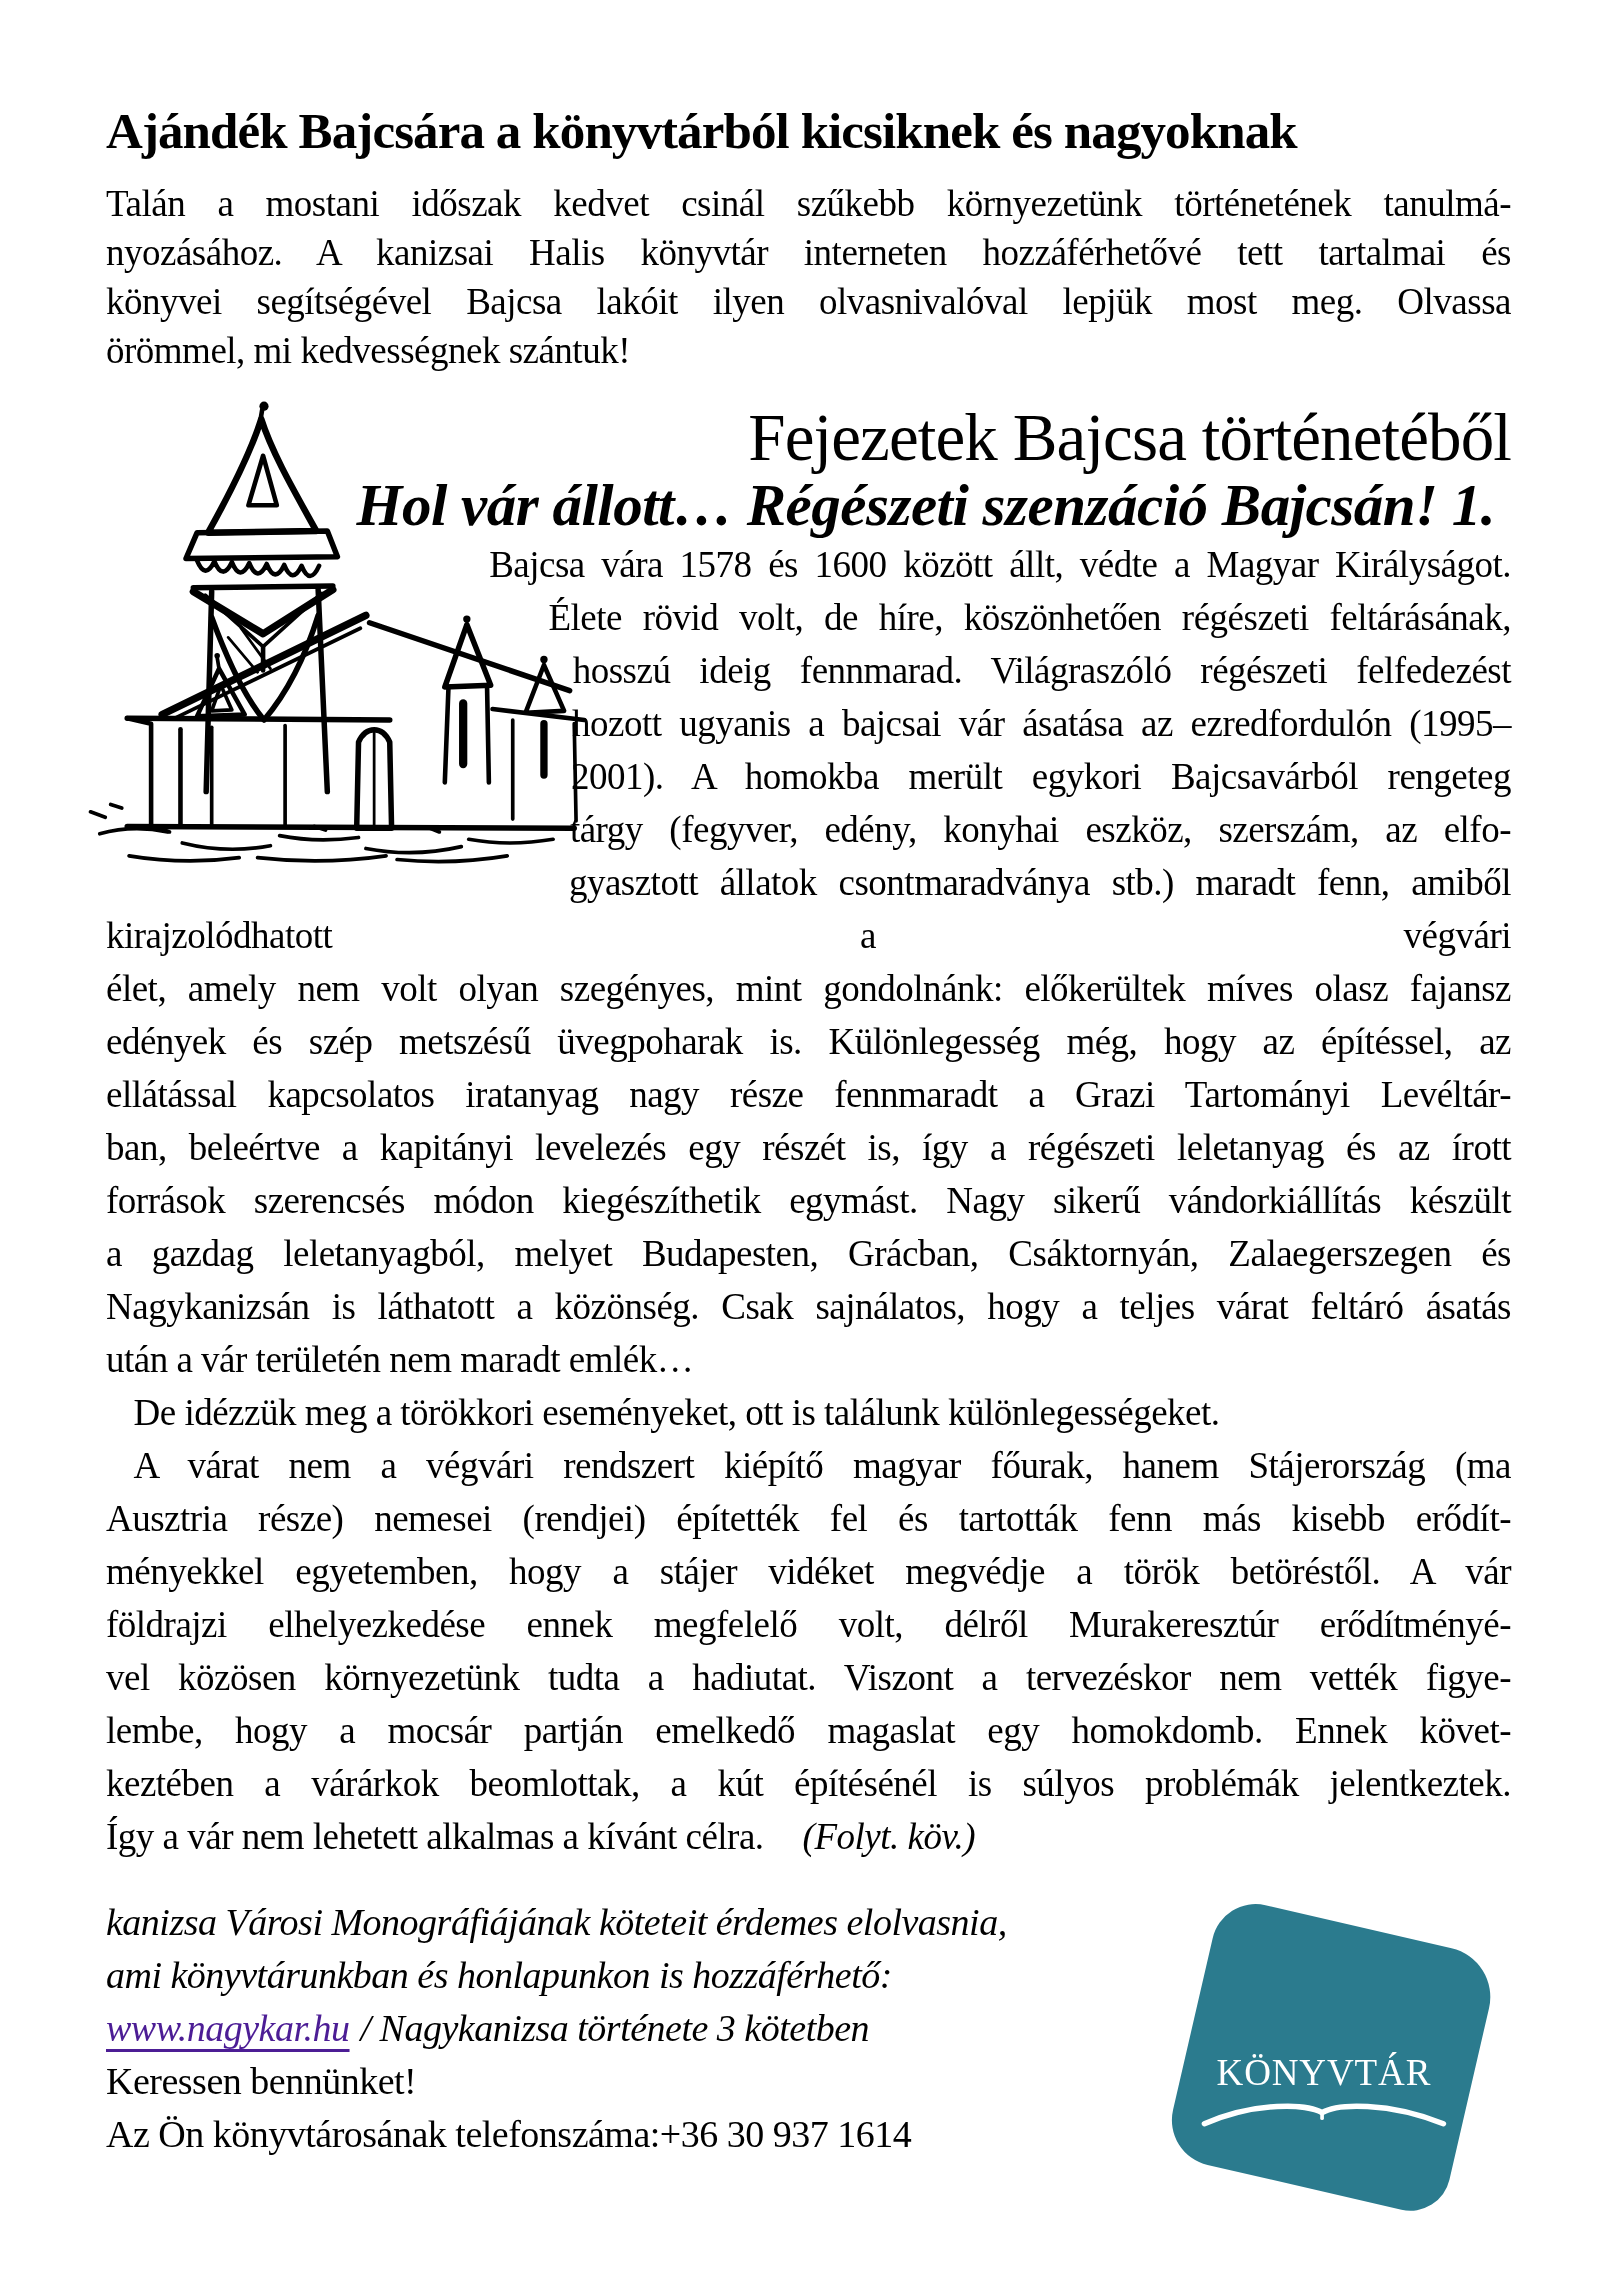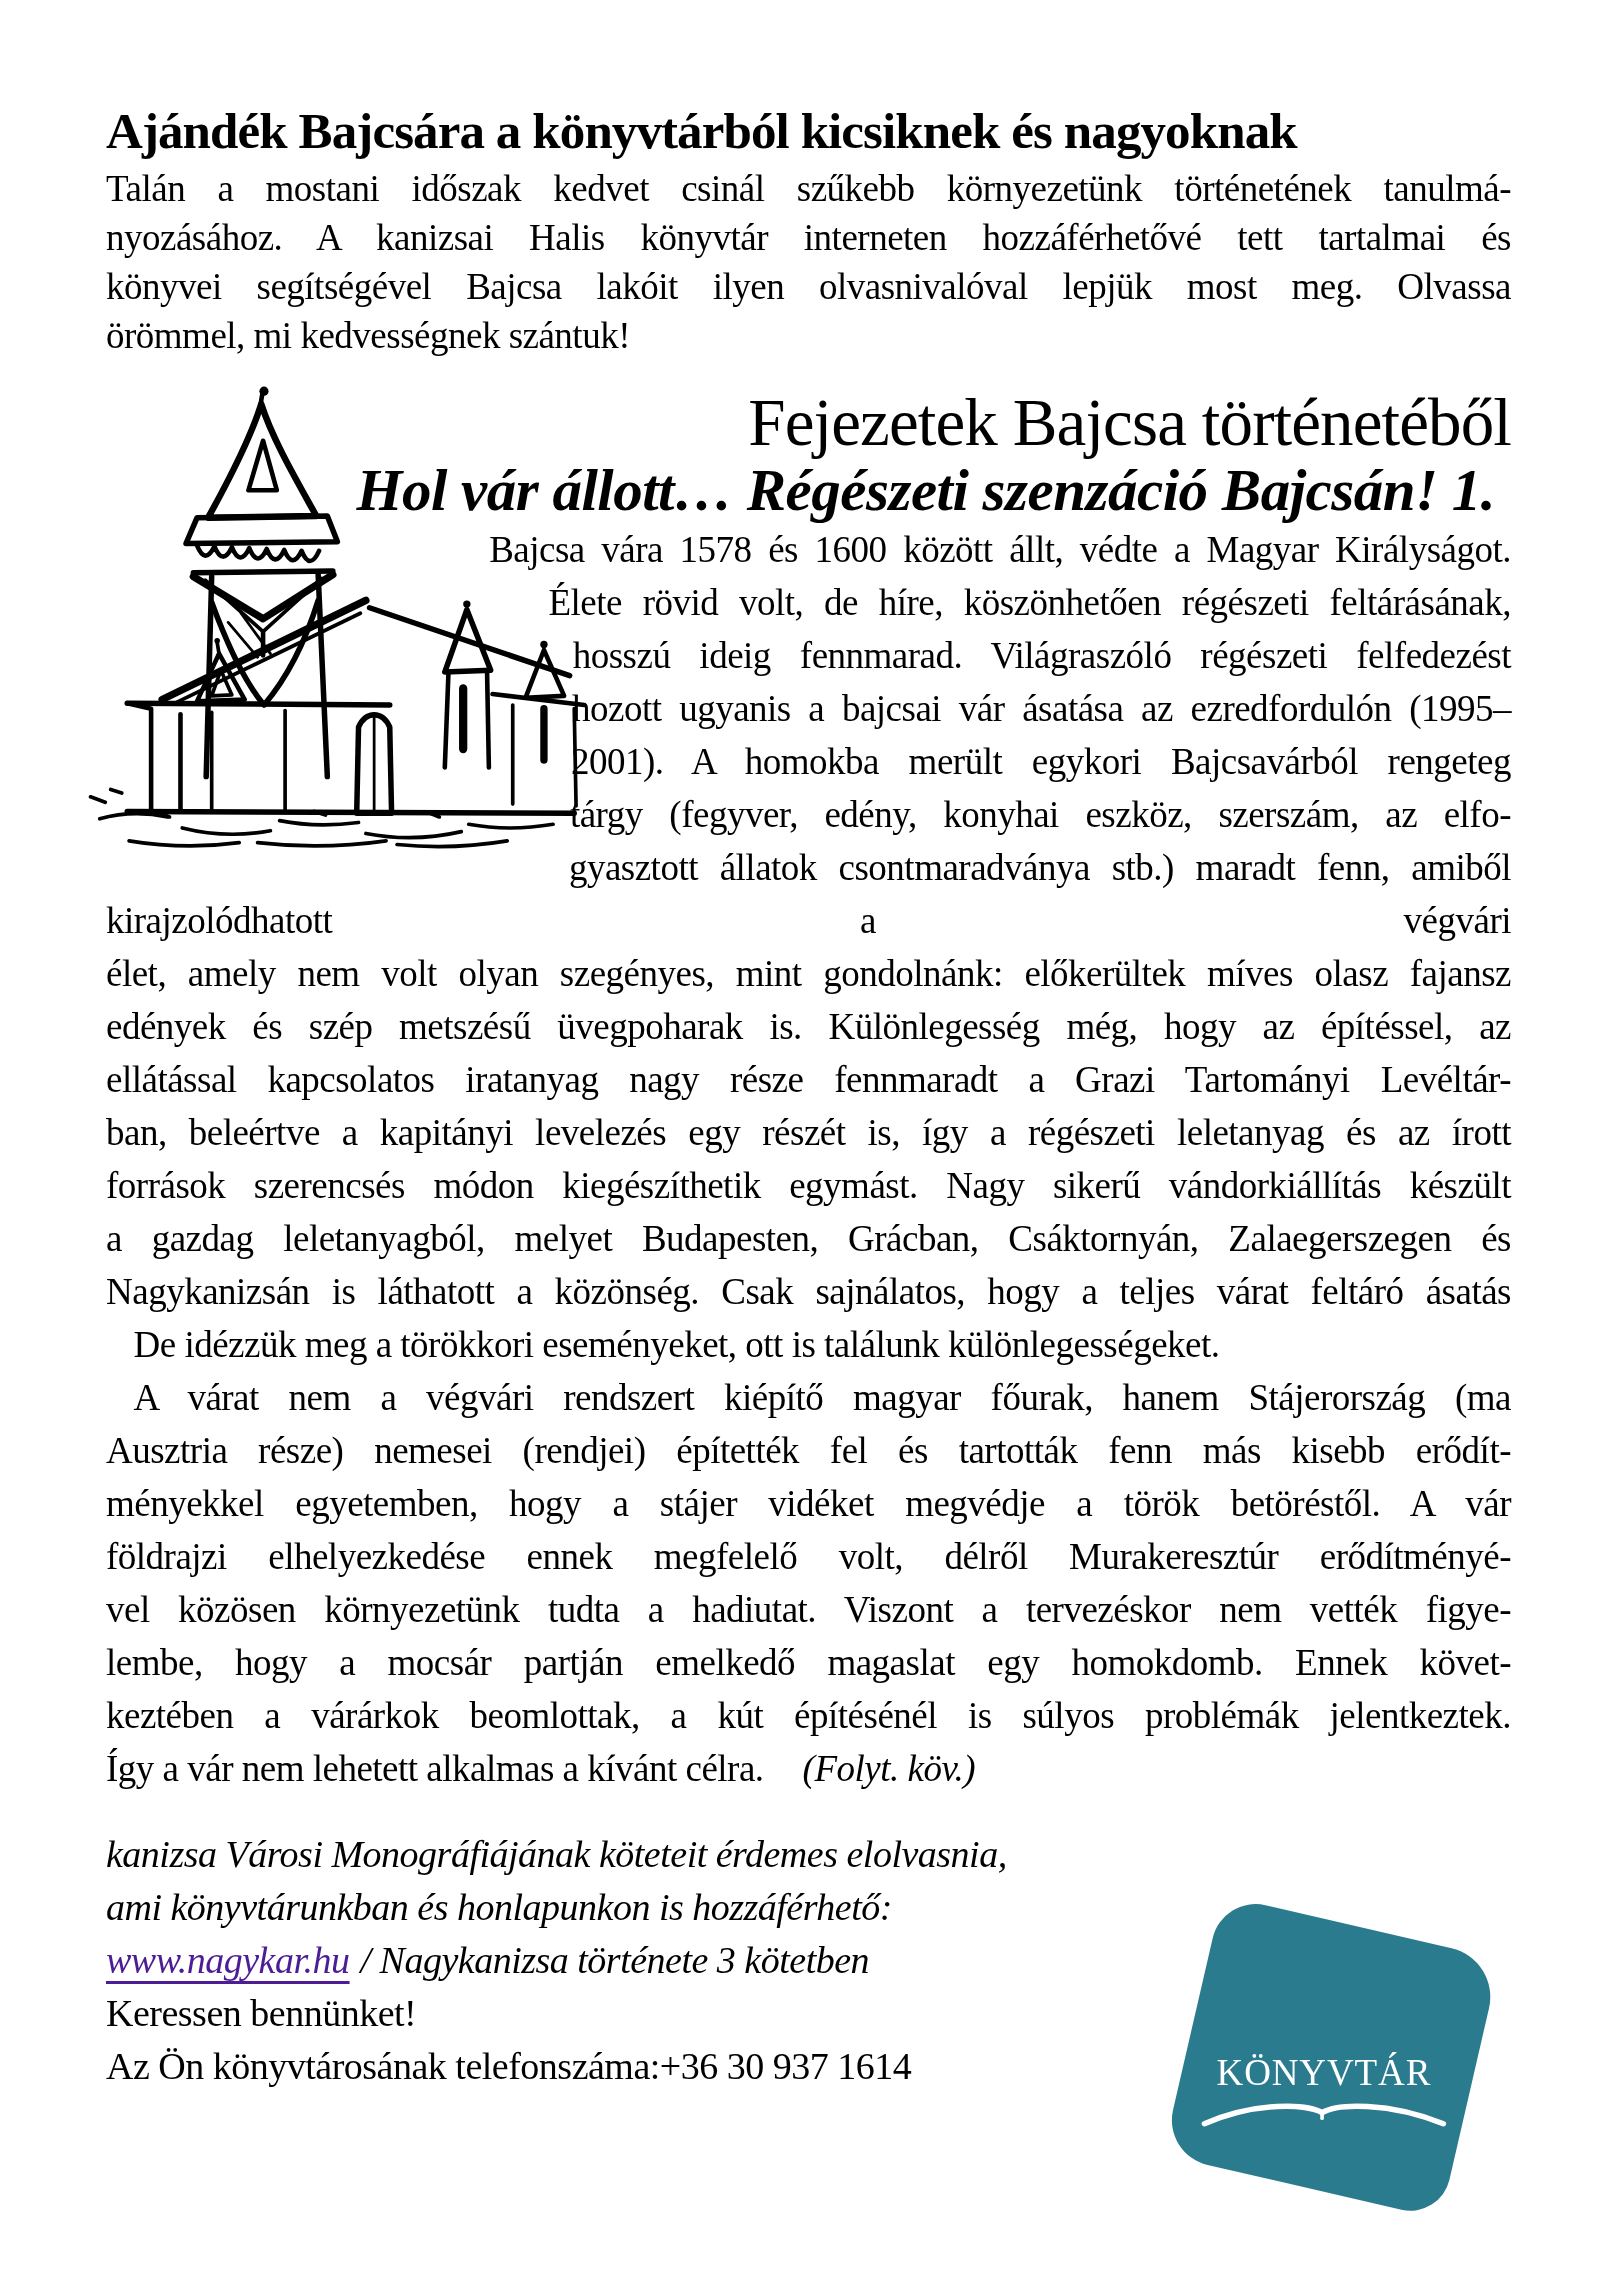--- a/index.html
+++ b/index.html
@@ -8,21 +8,21 @@
     font-family:"Liberation Serif","DejaVu Serif",serif; color:#000;
     overflow:hidden;
   }
   .content { position:absolute; left:106px; top:0; width:1405px; }
 
   .title {
     margin-top:101px; font-size:51px; font-weight:bold; line-height:61px;
     letter-spacing:-0.9px;
   }
 
-  .intro { margin-top:2px; }
+  .intro { margin-top:17px; }
   .line {
     font-size:37px; line-height:49px; letter-spacing:-0.5px;
     text-align:justify; text-align-last:justify;
   }
   .line.lastline { text-align-last:left; }
   .line.indent { text-indent:27.5px; }
 
   .article { margin-top:22px; }
   .church-float {
     float:left; width:514px; height:468px; margin-left:-32px;
@@ -164,20 +164,21 @@
           <div class="line">2001). A homokba merült egykori Bajcsavárból rengeteg</div>
           <div class="line">tárgy (fegyver, edény, konyhai eszköz, szerszám, az elfo-</div>
           <div class="line">gyasztott állatok csontmaradványa stb.) maradt fenn, amiből kirajzolódhatott a végvári</div>
           <div class="line">élet, amely nem volt olyan szegényes, mint gondolnánk: előkerültek míves olasz fajansz</div>
           <div class="line">edények és szép metszésű üvegpoharak is. Különlegesség még, hogy az építéssel, az</div>
           <div class="line">ellátással kapcsolatos iratanyag nagy része fennmaradt a Grazi Tartományi Levéltár-</div>
           <div class="line">ban, beleértve a kapitányi levelezés egy részét is, így a régészeti leletanyag és az írott</div>
           <div class="line">források szerencsés módon kiegészíthetik egymást. Nagy sikerű vándorkiállítás készült</div>
           <div class="line">a gazdag leletanyagból, melyet Budapesten, Grácban, Csáktornyán, Zalaegerszegen és</div>
           <div class="line">Nagykanizsán is láthatott a közönség. Csak sajnálatos, hogy a teljes várat feltáró ásatás</div>
+          <div class="line lastline">után a vár területén nem maradt emlék…</div>
         </div>
 
       <div class="body-text" style="margin-top:0;">
         <div class="line lastline indent">De idézzük meg a törökkori eseményeket, ott is találunk különlegességeket.</div>
       </div>
 
       <div class="body-text" style="margin-top:0;">
           <div class="line indent">A várat nem a végvári rendszert kiépítő magyar főurak, hanem Stájerország (ma</div>
           <div class="line">Ausztria része) nemesei (rendjei) építették fel és tartották fenn más kisebb erődít-</div>
           <div class="line">ményekkel egyetemben, hogy a stájer vidéket megvédje a török betöréstől. A vár</div>

